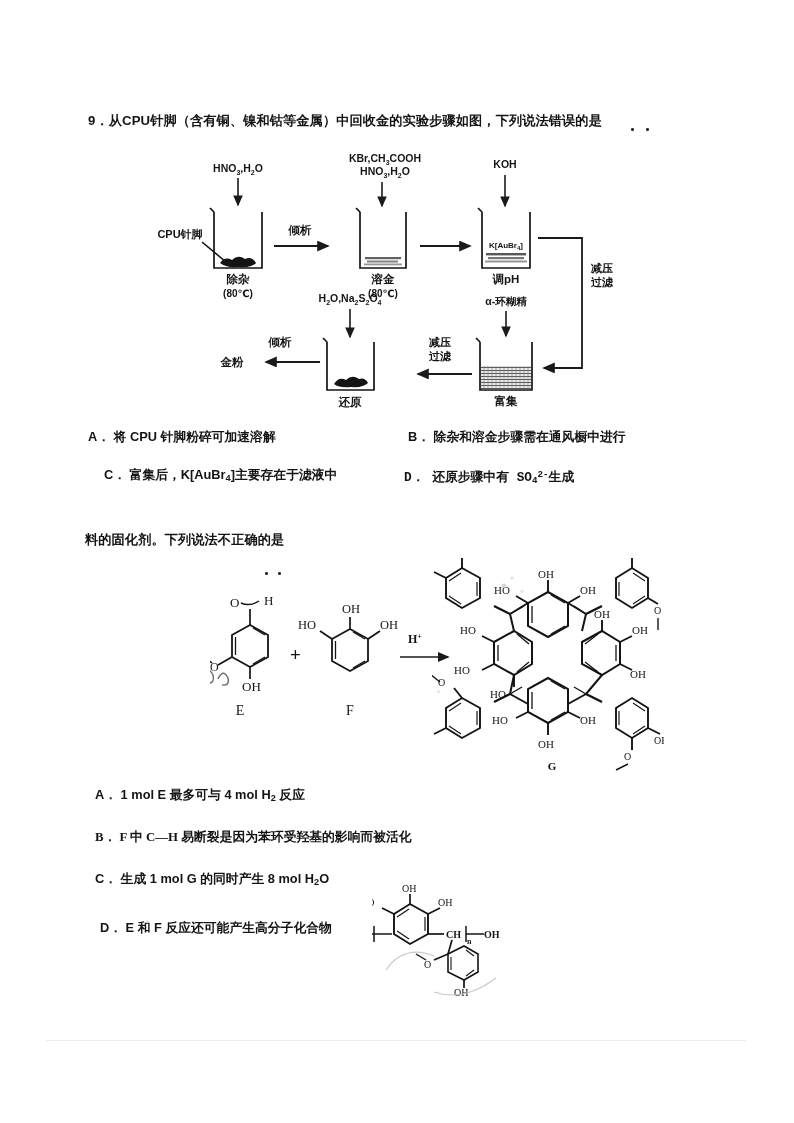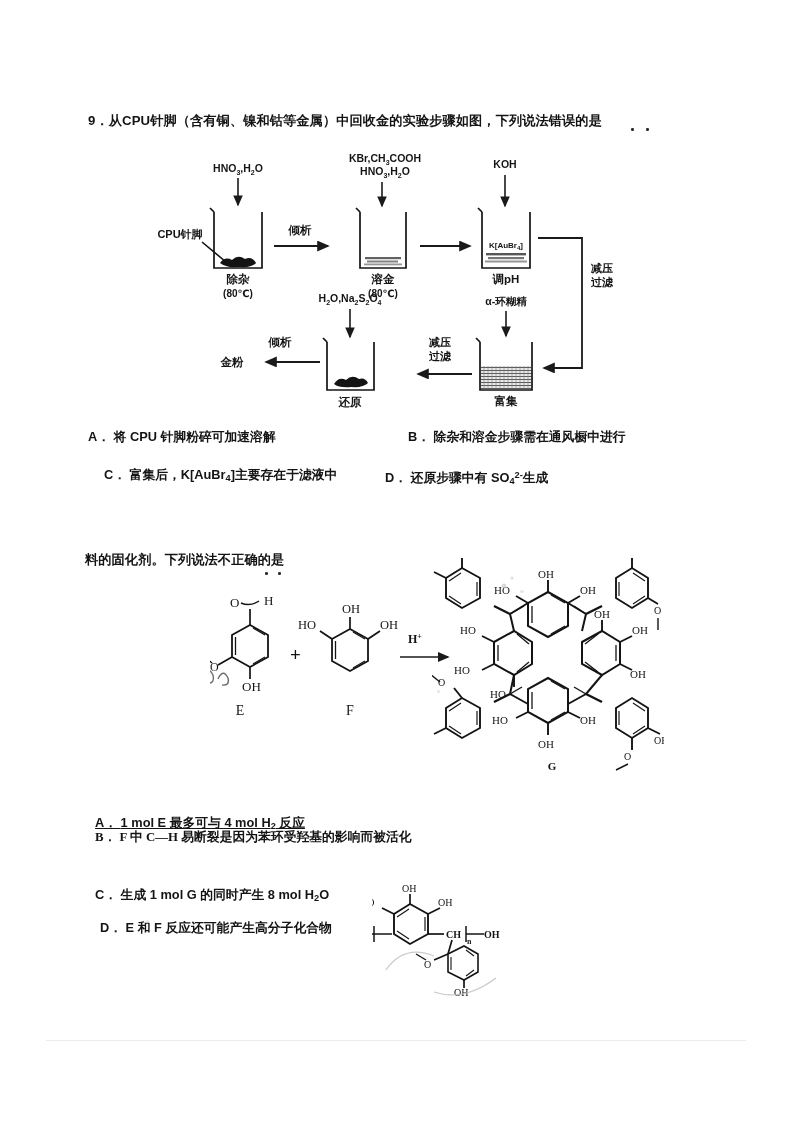--- a/index.html
+++ b/index.html
@@ -198,26 +198,26 @@
   <div class="opt" style="left:88px; top:427px;">
     <span>A．</span>
     <span>将 CPU 针脚粉碎可加速溶解</span>
   </div>
 
   <div class="opt" style="left:104px; top:465px;">
     <span>C．</span>
     <span>富集后，K[AuBr<span class="sub">4</span>]主要存在于滤液中</span>
   </div>
 
-  <div class="opt" style="left:385px; top:465px;">
+  <div class="opt" style="left:404px; top:465px;font-family:Liberation Mono, monospace;">
     <span>D．</span>
     <span>还原步骤中有 SO<span class="sub">4</span><span class="sup">2-</span>生成</span>
   </div>
 
-  <div class="q-stem" style="left:85px; top:545px;text-align:center;">料的固化剂。下列说法不正确的是</div>
+  <div class="q-stem" style="left:85px; top:525px;text-align:center;">料的固化剂。下列说法不正确的是</div>
   <div class="dotmark" style="left:265px; top:572px;"></div>
   <div class="dotmark" style="left:278px; top:572px;"></div>
 
   <div class="struct" style="left:210px; top:585px;">
     <svg width="240" height="155" viewBox="0 0 240 155">
       <defs>
         <marker id="ah2" markerWidth="7" markerHeight="7" refX="6" refY="3" orient="auto" markerUnits="strokeWidth">
           <path d="M0,0 L7,3 L0,6 z" fill="#1a1a1a"></path>
         </marker>
       </defs>
@@ -400,31 +400,31 @@
         </g>
 
         <text x="120" y="214" font-size="11" fill="#141414" stroke="none" font-weight="bold" text-anchor="middle">G</text>
 
         <circle cx="72" cy="30" r="2.4" fill="#c9c9c9" stroke="none" opacity=".7"></circle>
         <circle cx="80" cy="22" r="1.6" fill="#c9c9c9" stroke="none" opacity=".6"></circle>
       </g>
     </svg>
   </div>
 
-  <div class="opt" style="left:95px; top:813px;text-decoration:underline;">
+  <div class="opt" style="left:95px; top:785px;">
     <span>A．</span>
     <span>1 mol E 最多可与 4 mol H<span class="sub">2</span> 反应</span>
   </div>
 
   <div class="opt" style="left:95px; top:827px;font-family:Liberation Serif, serif;">
     <span>B．</span>
     <span>F 中 C—H 易断裂是因为苯环受羟基的影响而被活化</span>
   </div>
 
-  <div class="opt" style="left:95px; top:869px;margin-top:16px;">
+  <div class="opt" style="left:95px; top:869px;">
     <span>C．</span>
     <span>生成 1 mol G 的同时产生 8 mol H<span class="sub">2</span>O</span>
   </div>
 
   <div class="opt" style="left:100px; top:918px;">
     <span>D．</span>
     <span>E 和 F 反应还可能产生高分子化合物</span>
   </div>
 
   <div class="struct" style="left:372px; top:884px;">

